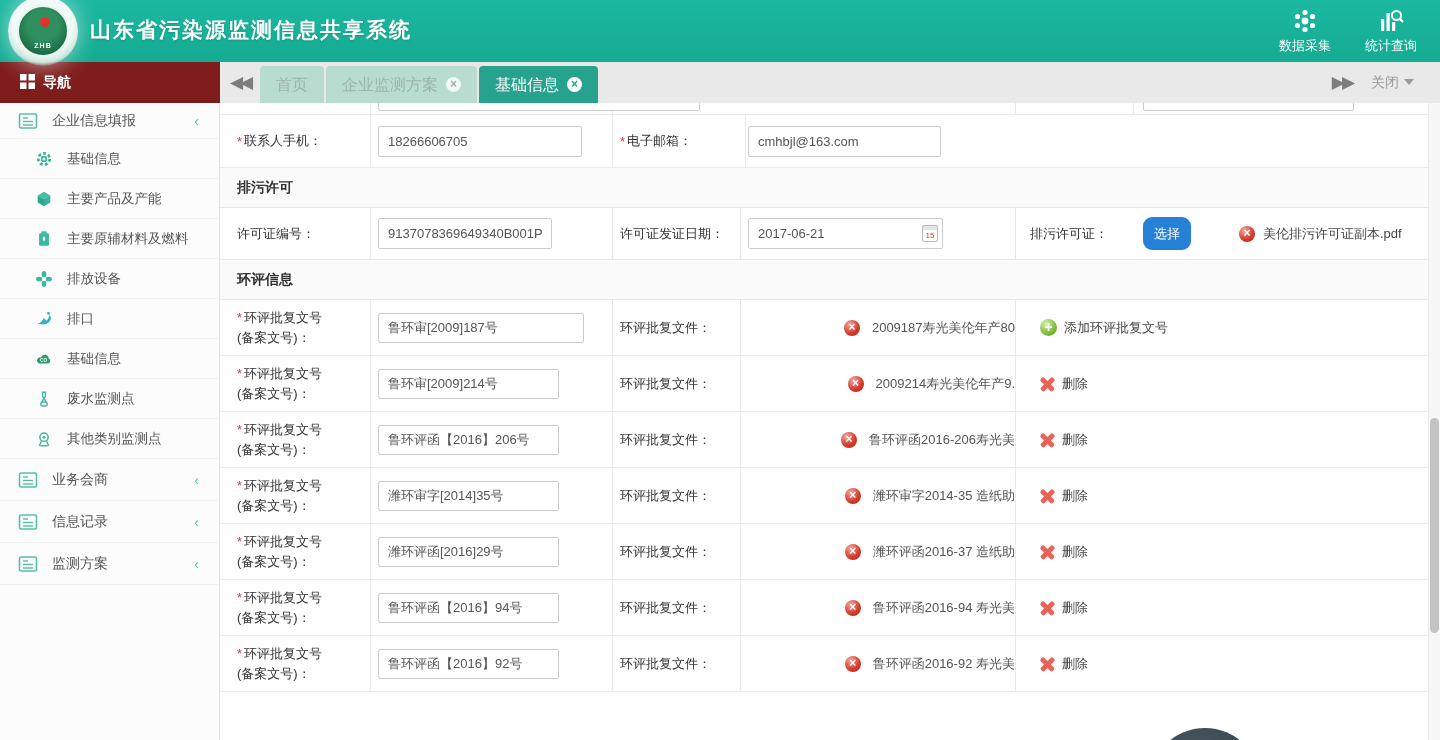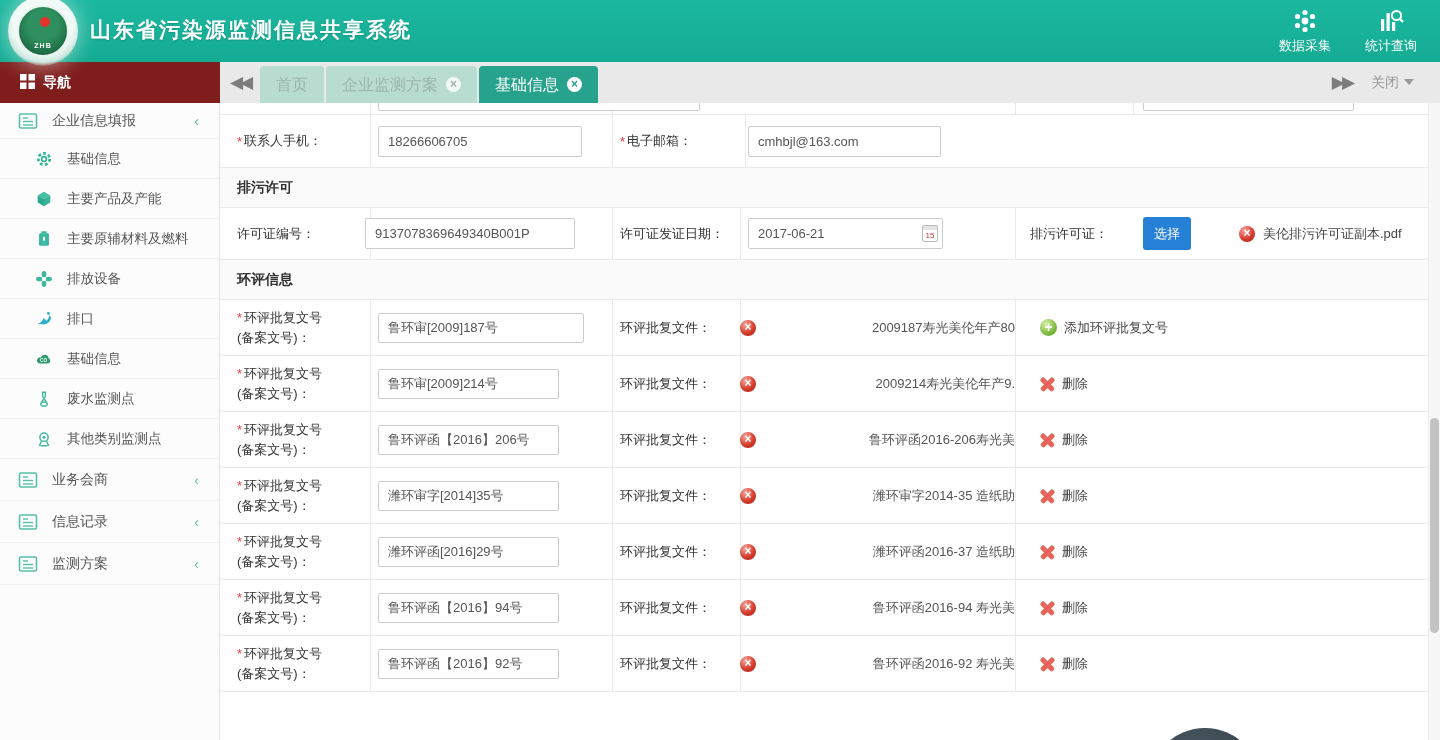--- a/index.html
+++ b/index.html
@@ -69,38 +69,38 @@
     font-size:13px; color:#333; }
   .req { color:#e4393c; margin-right:2px; }
   .tinput { position:absolute; border:1px solid #ccc; border-radius:2px; height:31px; font-size:13px;
     color:#555; padding:0 9px; background:#fff; font-family:inherit; }
   .section-band { height:40px; background:#fafafa; border-bottom:1px solid #e8e8e8; display:flex; align-items:center; }
   .section-title { margin-left:17px; font-size:14px; font-weight:bold; color:#333; }
   .permit-row { height:52px; }
   .cal-icon { position:absolute; width:16px; height:17px; border:1px solid #b9b9b9; border-radius:2px;
     background:#fff; font-size:8px; color:#c0392b; text-align:center; line-height:19px; }
   .cal-icon::before { content:""; position:absolute; left:0; right:0; top:0; height:4px; background:#e4e4e4; }
-  .btn-blue { position:absolute; width:48px; height:33px; background:#2580d6; border:none; border-radius:3px;
+  .btn-blue { position:absolute; width:48px; height:33px; background:#2580d6; border:none; border-radius:9px;
     color:#fff; font-size:13px; cursor:pointer; font-family:inherit; }
   .sphere { display:inline-block; width:16px; height:16px; border-radius:50%; position:relative; flex:none; }
   .sphere.red { background:radial-gradient(circle at 35% 28%, #f5a79f, #d63d2e 55%, #a82015); }
   .sphere.red::before { content:"×"; position:absolute; left:0; top:0; width:16px; height:16px;
     line-height:15px; text-align:center; color:#fff; font-size:12px; font-weight:bold; }
   .sphere.green { background:radial-gradient(circle at 35% 28%, #d7f0a8, #7dba3e 60%, #5e9c2c); width:17px; height:17px; }
   .sphere.green::before { content:"+"; position:absolute; left:0; top:0; width:17px; height:17px;
     line-height:16px; text-align:center; color:#fff; font-size:14px; font-weight:bold; }
   .xmark { display:inline-block; width:15px; height:15px; position:relative; flex:none; }
   .xmark::before, .xmark::after { content:""; position:absolute; left:-1px; top:5.5px; width:17px; height:4.5px;
     background:#e8645a; border-radius:2px; }
   .xmark::before { transform:rotate(45deg); }
   .xmark::after  { transform:rotate(-45deg); }
   .eia-row { height:56px; }
   .eia-label { position:absolute; left:17px; top:8px; font-size:13px; color:#333; line-height:20px; }
   .file-cell { position:absolute; left:520px; width:275px; top:0; height:100%;
-    display:flex; align-items:center; justify-content:space-between; gap:12px; font-size:13px; color:#555; }
+    display:flex; align-items:center; justify-content:flex-end; gap:12px; font-size:13px; color:#555; }
   .file-cell span { cursor:pointer; }
   .action-cell { position:absolute; left:795px; right:0; top:0; height:100%;
     display:flex; align-items:center; gap:7px; padding-left:25px; font-size:13px; color:#444; }
   .action-cell span { cursor:pointer; }
   .permit-file { position:absolute; left:1019px; top:0; height:100%; display:flex; align-items:center; gap:8px;
     font-size:13px; color:#444; }
   .gap-row { height:8px; }
   .footer-row { height:40px; border-top:1px solid #e6e6e6; position:relative; }
   .save-btn { position:absolute; right:14px; top:4px; height:30px; padding:0 12px 0 8px;
     background:linear-gradient(#fff,#f2f2f2); border:1px solid #c9c9c9; border-radius:3px;
@@ -325,21 +325,21 @@
     <span class="section-title">排污许可</span>
   </div>
   <div class="row permit-row">
     <div class="vline" style="left:150px"></div>
       <div class="vline" style="left:392px"></div>
     <div class="vline" style="left:520px"></div>
       <div class="vline" style="left:795px"></div>
     <div class="field-label" style="left:17px">
       <span>许可证编号：</span>
     </div>
-    <input class="tinput" style="left: 145px; top: 10px; width: 210px;" value="9137078369649340B001P">
+    <input class="tinput" style="left: 158px; top: 10px; width: 174px;" value="9137078369649340B001P">
     <div class="field-label" style="left:400px">
       <span>许可证发证日期：</span>
     </div>
     <input class="tinput" style="left: 528px; top: 10px; width: 195px;" value="2017-06-21">
     <div class="cal-icon" style="left:702px;top:17px">
       <span>15</span>
     </div>
     <div class="field-label" style="left:810px">
       <span>排污许可证：</span>
     </div>

